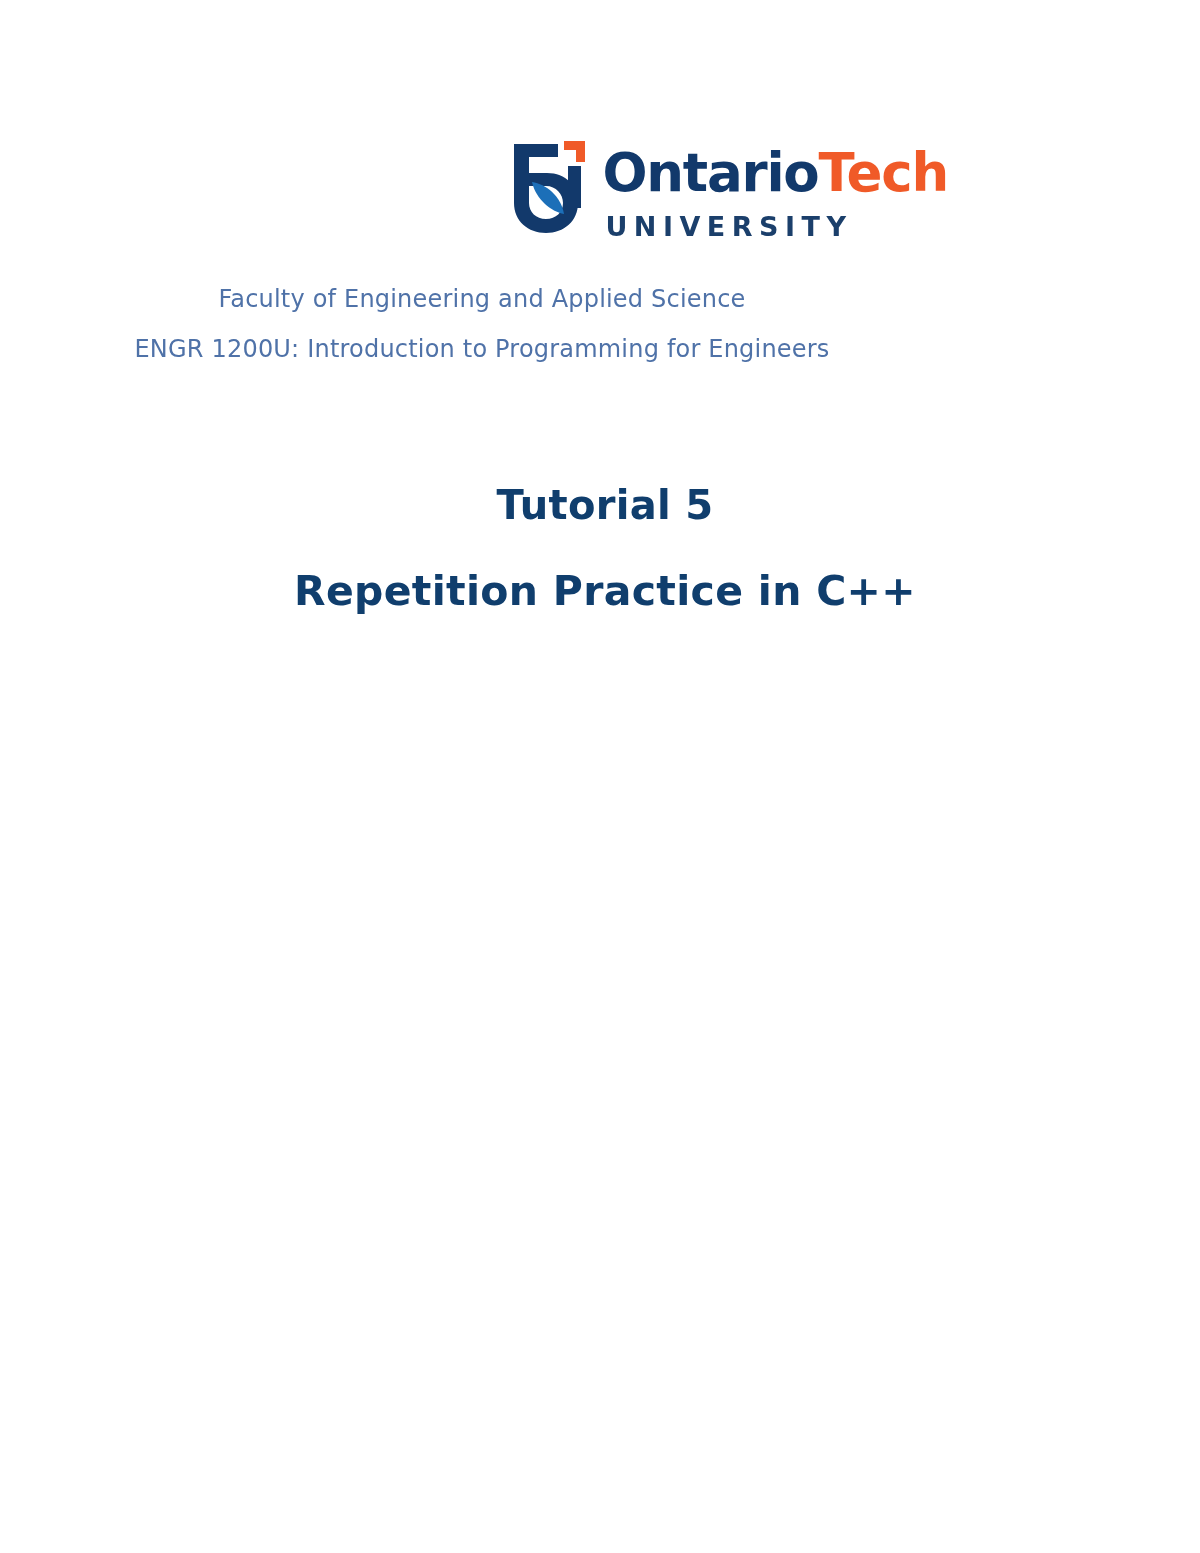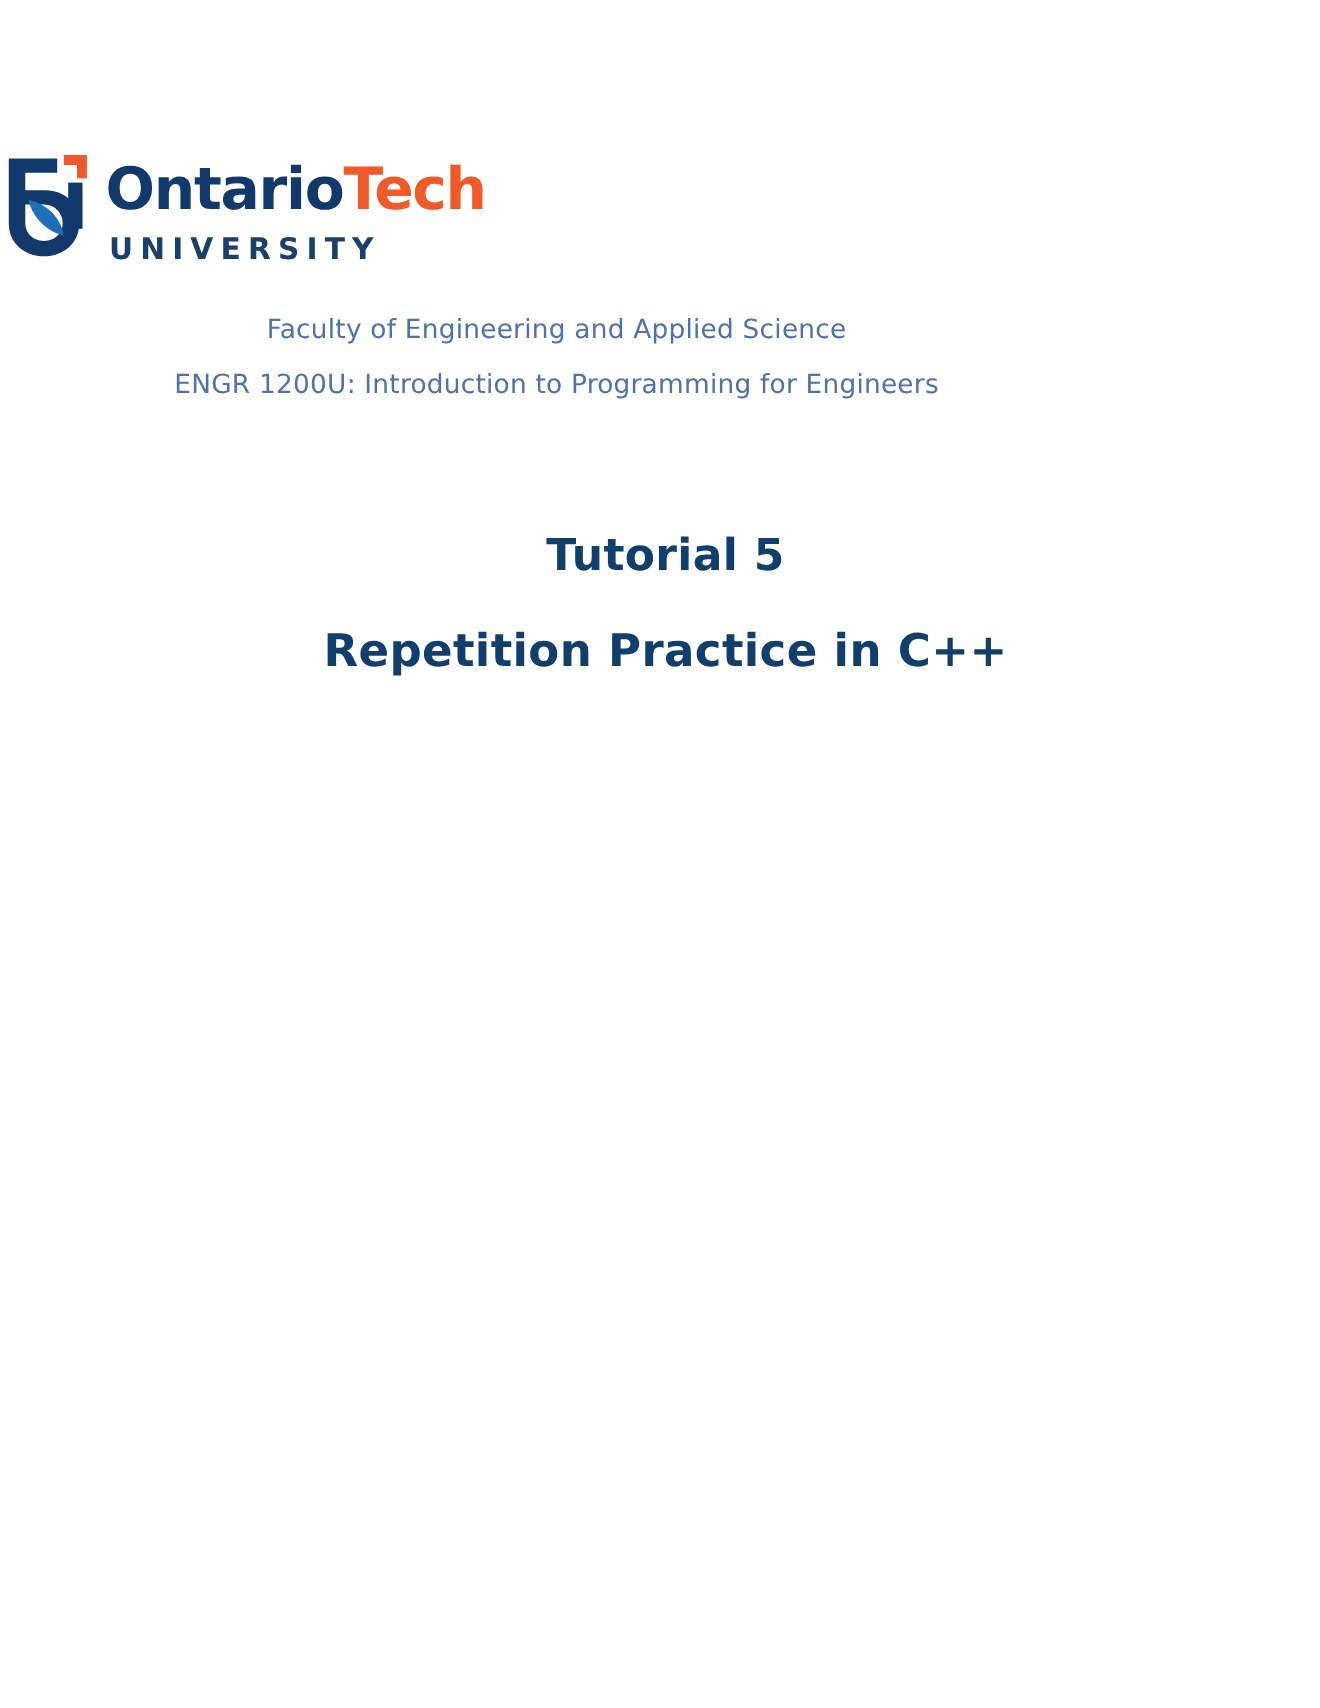--- a/index.html
+++ b/index.html
@@ -24,21 +24,21 @@
     box-sizing: border-box;
   }
 
   
   .logo-block {
     position: absolute;
     top: 138px;
     left: 0;
     width: 948px;
     display: flex;
-    justify-content: flex-start;
+    justify-content: flex-end;
   }
   .logo-inner {
     display: flex;
     flex-direction: row;
     align-items: flex-start;
   }
   .logo-mark {
     width: 82px;
     height: 96px;
     flex: 0 0 auto;
@@ -73,21 +73,20 @@
     white-space: nowrap;
   }
 
   
   .meta-block {
     position: absolute;
     top: 274px;
     left: 0;
     width: 964px;
     text-align: center;
-    padding-left: 24px;
   }
   .meta-line {
     color: #4F72A8;
     font-family: "DejaVu Sans", sans-serif;
     font-size: 24px;
     line-height: 50px;
     font-weight: normal;
     letter-spacing: 0.2px;
     white-space: nowrap;
   }

